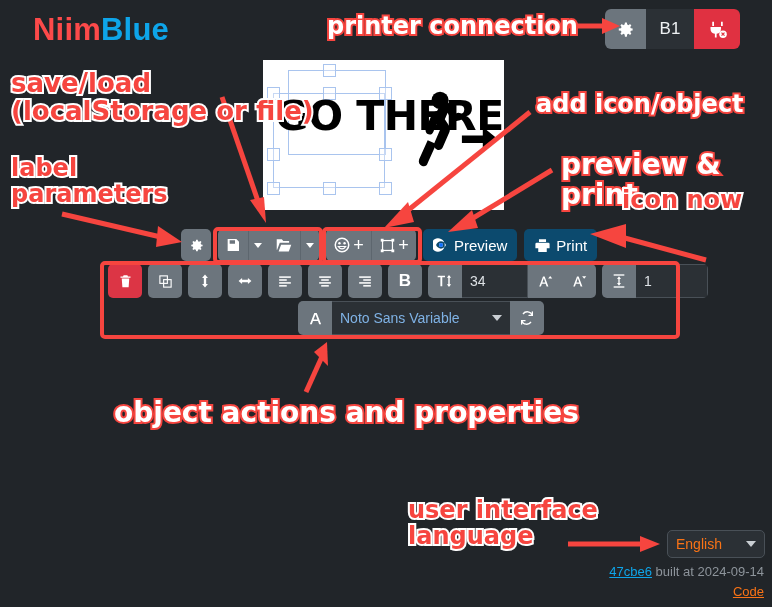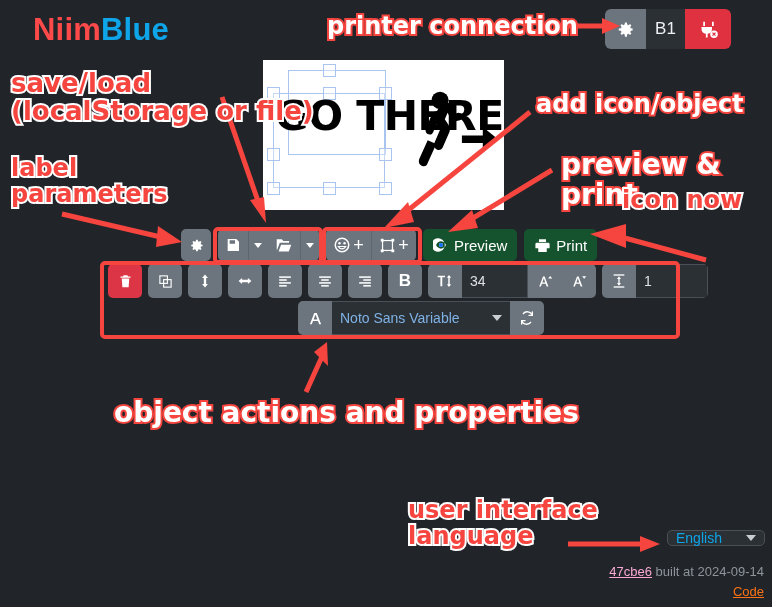--- a/index.html
+++ b/index.html
@@ -24,21 +24,21 @@
     position: absolute; left: 605px; top: 9px;
     display: flex; height: 40px;
     border-radius: 6px; overflow: hidden;
   }
   #printer-group > div {
     display: flex; align-items: center; justify-content: center;
     height: 40px;
   }
   .pg-gear { width: 41px; background: #6c757d; }
   .pg-model {
-    width: 39px; background: #2b3035; color: #eef1f3;
+    width: 48px; background: #2b3035; color: #eef1f3;
     font-size: 17px; font-weight: 400;
   }
   .pg-disconnect { width: 46px; background: #e03141; }
 
   
   #canvas-wrap {
     position: absolute; left: 263px; top: 60px;
     width: 241px; height: 150px;
     background: #ffffff;
   }
@@ -79,21 +79,21 @@
   .btn-addobj  { width: 45px; border-left: 1px solid #5d666e; }
   .caret {
     width: 0; height: 0;
     border-left: 4px solid transparent;
     border-right: 4px solid transparent;
     border-top: 5px solid #fff;
   }
   .plus { font-size: 18px; line-height: 1; margin-left: 2px; font-weight: 400;}
   .blue-btn {
     display: flex; align-items: center; justify-content: center; gap: 5px;
-    height: 32px; background: #14532d; color: #fff;
+    height: 32px; background: #0c4a6e; color: #fff;
     border-radius: 5px; font-size: 15px; padding: 0 10px;
     cursor: pointer; border: none;
   }
 
   
   #props-panel {
     position: absolute; left: 104px; top: 264px;
     width: 575px; height: 72px;
   }
   #props-row1 {
@@ -129,31 +129,31 @@
   .sel-caret {
     width: 0; height: 0;
     border-left: 5px solid transparent;
     border-right: 5px solid transparent;
     border-top: 6px solid #c9ced3;
   }
 
   
   #lang-select {
     position: absolute; left: 667px; top: 530px;
-    width: 98px; height: 16px;
-    background: #2b3035; color: #0ea5e9;
+    width: 98px; height: 28px;
+    background: #2b3035; color: #f97316;
     border: 1px solid #495057; border-radius: 5px;
     display: flex; align-items: center; justify-content: space-between;
     padding: 0 8px; font-size: 14px; cursor: pointer;
   }
   #build-line {
     position: absolute; right: 8px; top: 564px;
     font-size: 13px; color: #8d949b; text-align: right;
   }
-  #build-line a { color: #f9a8d4; text-decoration: underline; }
+  #build-line a { color: #0ea5e9; text-decoration: underline; }
   #code-line {
     position: absolute; right: 8px; top: 584px;
     font-size: 13px; text-align: right;
   }
   #code-line a { color: #f97316; text-decoration: underline; }
 
   
   .anno {
     position: absolute;
     font-family: "DejaVu Sans", sans-serif;

